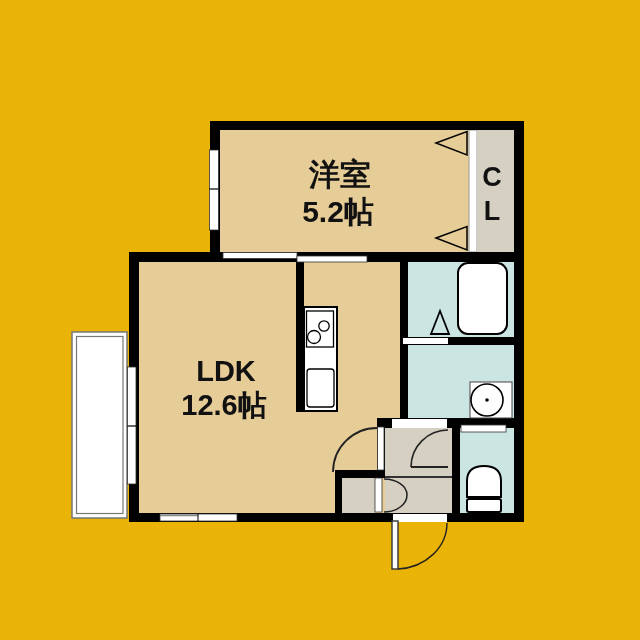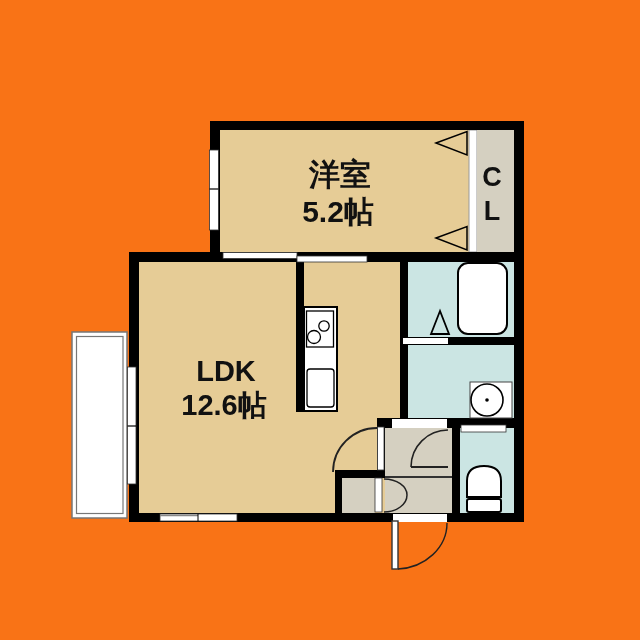--- a/index.html
+++ b/index.html
@@ -1,16 +1,16 @@
 <!DOCTYPE html>
 <html><head>
 <meta charset="utf-8">
 <style>
   html,body{margin:0;padding:0;background:#ffffff;}
-  #canvas{position:relative;width:640px;height:640px;background:#f97316;
+  #canvas{position:relative;width:640px;height:640px;background:#eab308;
           font-family:"Liberation Sans",sans-serif;}
   svg{position:absolute;left:0;top:0;}
   .wall{fill:#000000;stroke:none;}
   .opening{fill:#ffffff;stroke:#333333;stroke-width:0.8;}
   .fixture{fill:#ffffff;stroke:#000000;}
   .arc{fill:none;stroke:#222222;}
   text{font-family:"Liberation Sans",sans-serif;font-weight:bold;fill:#111111;
        text-anchor:middle;}
 </style>
 </head>

